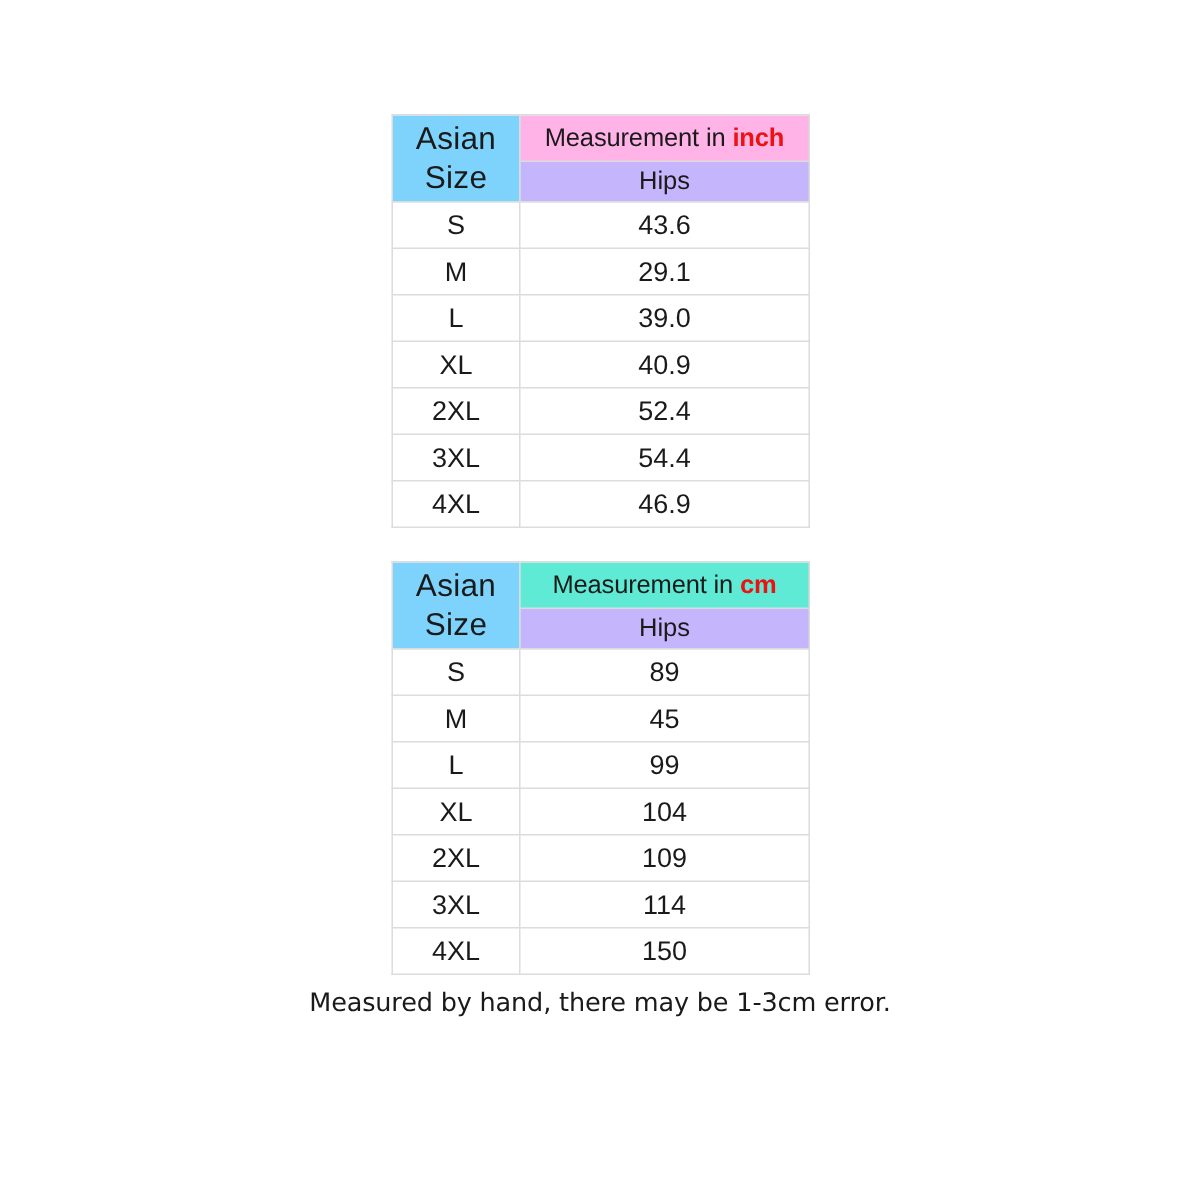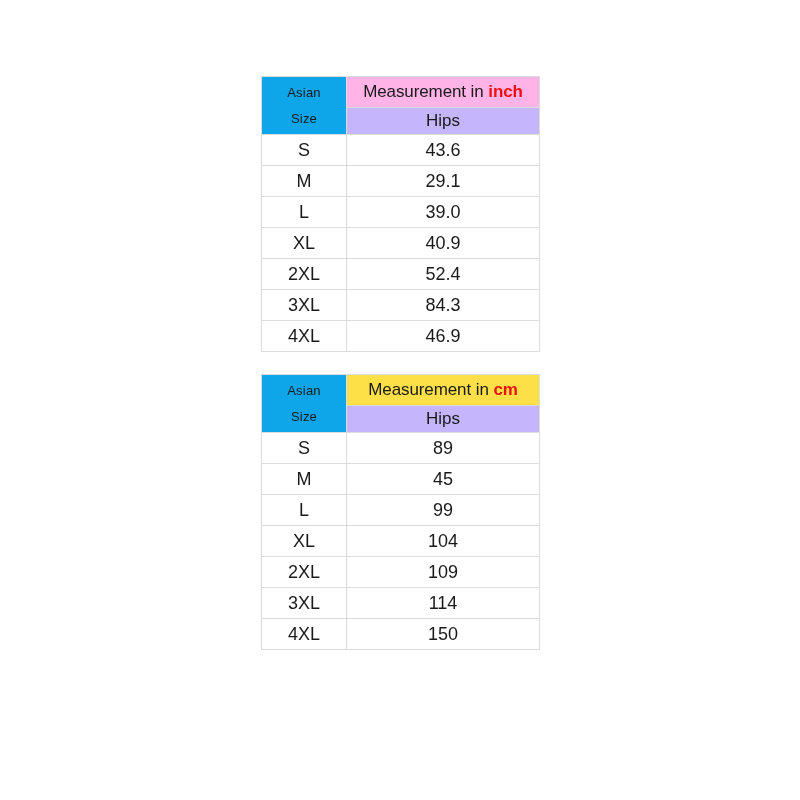--- a/index.html
+++ b/index.html
@@ -40,41 +40,41 @@
     border: 1px solid #dcdcdc;
     text-align: center;
     vertical-align: middle;
     color: #1a1a1a;
     font-weight: normal;
     padding: 0;
   }
 
   
   .hdr-size {
-    background: #0ea5e9;
-    font-size: 13px;
+    background: #7dd3fc;
+    font-size: 21px;
     line-height: 26px;
     height: 56px;
     font-weight: bold;
     letter-spacing: 0.2px;
   }
   .hdr-size .hdr-size-line {
     display: block;
   }
 
   
   .hdr-unit {
     height: 30px;
     font-size: 17px;
     font-weight: bold;
     letter-spacing: -0.1px;
     margin-top: 47px;
   }
   .hdr-unit.pink  { background: #ffb3e6; }
-  .hdr-unit.green { background: #fde047; }
+  .hdr-unit.green { background: #5eead4; }
   .unit-accent {
     color: #ee1111;
     font-weight: bold;
   }
 
   
   .hdr-part {
     height: 26px;
     background: #c4b5fd;
     font-size: 17px;
@@ -138,21 +138,21 @@
       <tr>
         <td>XL</td>
         <td>40.9</td>
       </tr>
       <tr>
         <td>2XL</td>
         <td>52.4</td>
       </tr>
       <tr>
         <td>3XL</td>
-        <td>84.3</td>
+        <td>54.4</td>
       </tr>
       <tr>
         <td>4XL</td>
         <td>46.9</td>
       </tr>
     </tbody>
   </table>
 
   <table class="size-table cm-table">
     <colgroup>
@@ -196,14 +196,15 @@
         <td>3XL</td>
         <td>114</td>
       </tr>
       <tr>
         <td>4XL</td>
         <td>150</td>
       </tr>
     </tbody>
   </table>
 
+  <div class="footer-note">Measured by hand, there may be 1-3cm error.</div>
 
 </div>
 
 </body></html>

